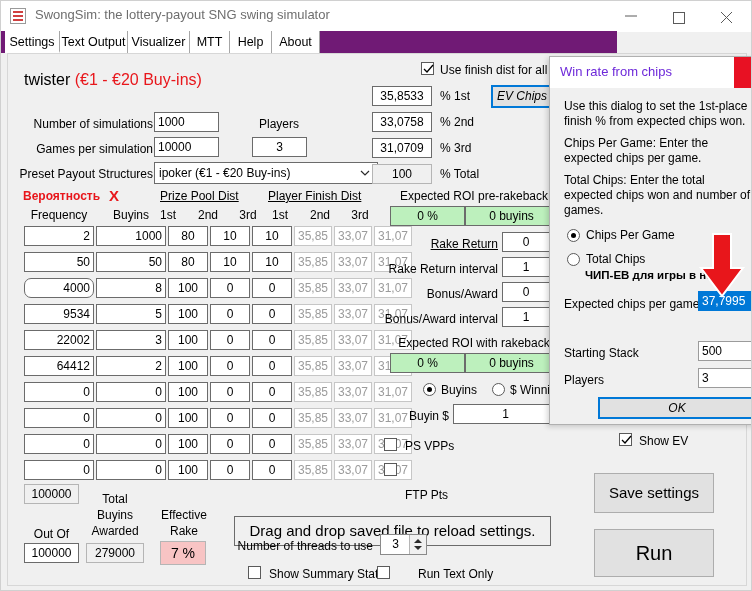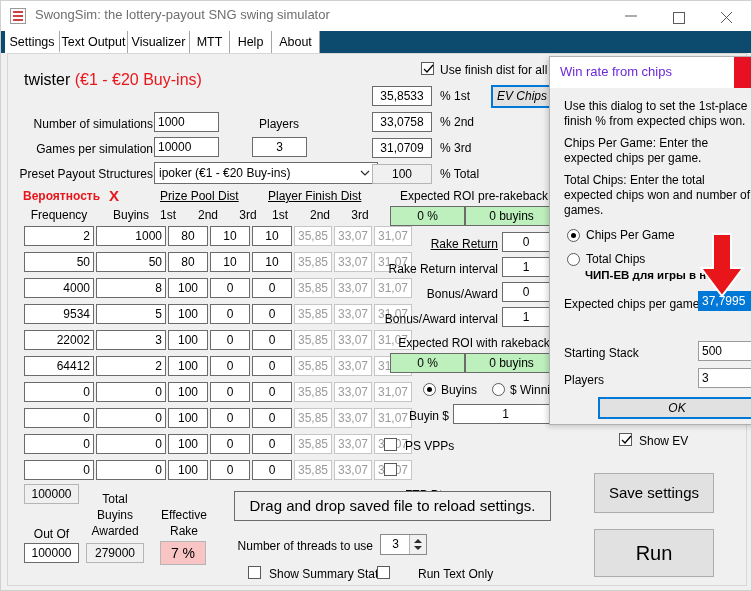--- a/index.html
+++ b/index.html
@@ -51,22 +51,22 @@
     color: #5a5a5a;
   }
   .win-btn svg { position: absolute; left: 16px; top: 11px; }
   .btn-min { left: 608px; }
   .btn-max { left: 656px; }
   .btn-close { left: 704px; }
 
   
   .tabstrip {
     position: absolute; left: 0; top: 30px;
-    width: 752px; height: 22px;
-    background: #0c4a6e;
+    width: 616px; height: 22px;
+    background: #701a75;
   }
   .tab {
     position: absolute; top: 0; height: 22px;
     font-size: 12.5px; color: #000;
     line-height: 22px; text-align: center;
     border-right: 1px solid #a6a6a6;
     box-sizing: border-box;
     background: #ffffff;
     white-space: nowrap;
   }
@@ -359,21 +359,21 @@
           <div class="tfield ta-r" style="left: 16px; top: 198px; width: 70px;">50</div>
           <div class="tfield ta-r" style="left: 88px; top: 198px; width: 70px;">50</div>
           <div class="tfield ta-c" style="left: 160px; top: 198px; width: 40px;">80</div>
           <div class="tfield ta-c" style="left: 202px; top: 198px; width: 40px;">10</div>
           <div class="tfield ta-c" style="left: 244px; top: 198px; width: 40px;">10</div>
           <div class="tfield ta-c ro" style="left: 286px; top: 198px; width: 38px;">35,85</div>
           <div class="tfield ta-c ro" style="left: 326px; top: 198px; width: 38px;">33,07</div>
           <div class="tfield ta-c ro" style="left: 366px; top: 198px; width: 38px;">31,07</div>
         </div>
         <div>
-          <div class="tfield ta-r" style="left: 16px; top: 224px; width: 70px;">4000</div>
+          <div class="tfield ta-r" style="left: 16px; top: 224px; width: 70px; border-radius: 7px;">4000</div>
           <div class="tfield ta-r" style="left: 88px; top: 224px; width: 70px;">8</div>
           <div class="tfield ta-c" style="left: 160px; top: 224px; width: 40px;">100</div>
           <div class="tfield ta-c" style="left: 202px; top: 224px; width: 40px;">0</div>
           <div class="tfield ta-c" style="left: 244px; top: 224px; width: 40px;">0</div>
           <div class="tfield ta-c ro" style="left: 286px; top: 224px; width: 38px;">35,85</div>
           <div class="tfield ta-c ro" style="left: 326px; top: 224px; width: 38px;">33,07</div>
           <div class="tfield ta-c ro" style="left: 366px; top: 224px; width: 38px;">31,07</div>
         </div>
         <div>
           <div class="tfield ta-r" style="left: 16px; top: 250px; width: 70px;">9534</div>
@@ -513,21 +513,21 @@
     <div class="lbl" style="left:502px;top:329px;">$ Winnings</div>
 
     <div class="lbl r" style="left:368px;top:355px;width:73px;">Buyin  $</div>
     <div class="tfield ta-c" style="left:445px;top:350px;width:105px;">1</div>
 
     <div class="chk" style="left:376px;top:384px;"></div>
     <div class="lbl" style="left:397px;top:385px;">PS VPPs</div>
     <div class="chk" style="left:376px;top:409px;"></div>
     <div class="lbl" style="left:397px;top:410px;margin-top:24px;">FTP Pts</div>
 
-    <div class="dragbox" style="left:226px;top:437px;width:317px;height:30px;">Drag and drop saved file to reload settings.</div>
+    <div class="dragbox" style="left:226px;top:462px;width:317px;height:30px;">Drag and drop saved file to reload settings.</div>
 
     <div class="lbl r" style="left:215px;top:485px;width:150px;">Number of threads to use</div>
     <div class="spin" style="left:372px;top:480px;width:47px;">
       <span>3</span>
       <div class="arrows">
         <div class="up"></div>
         <div class="dn"></div>
       </div>
     </div>
 

